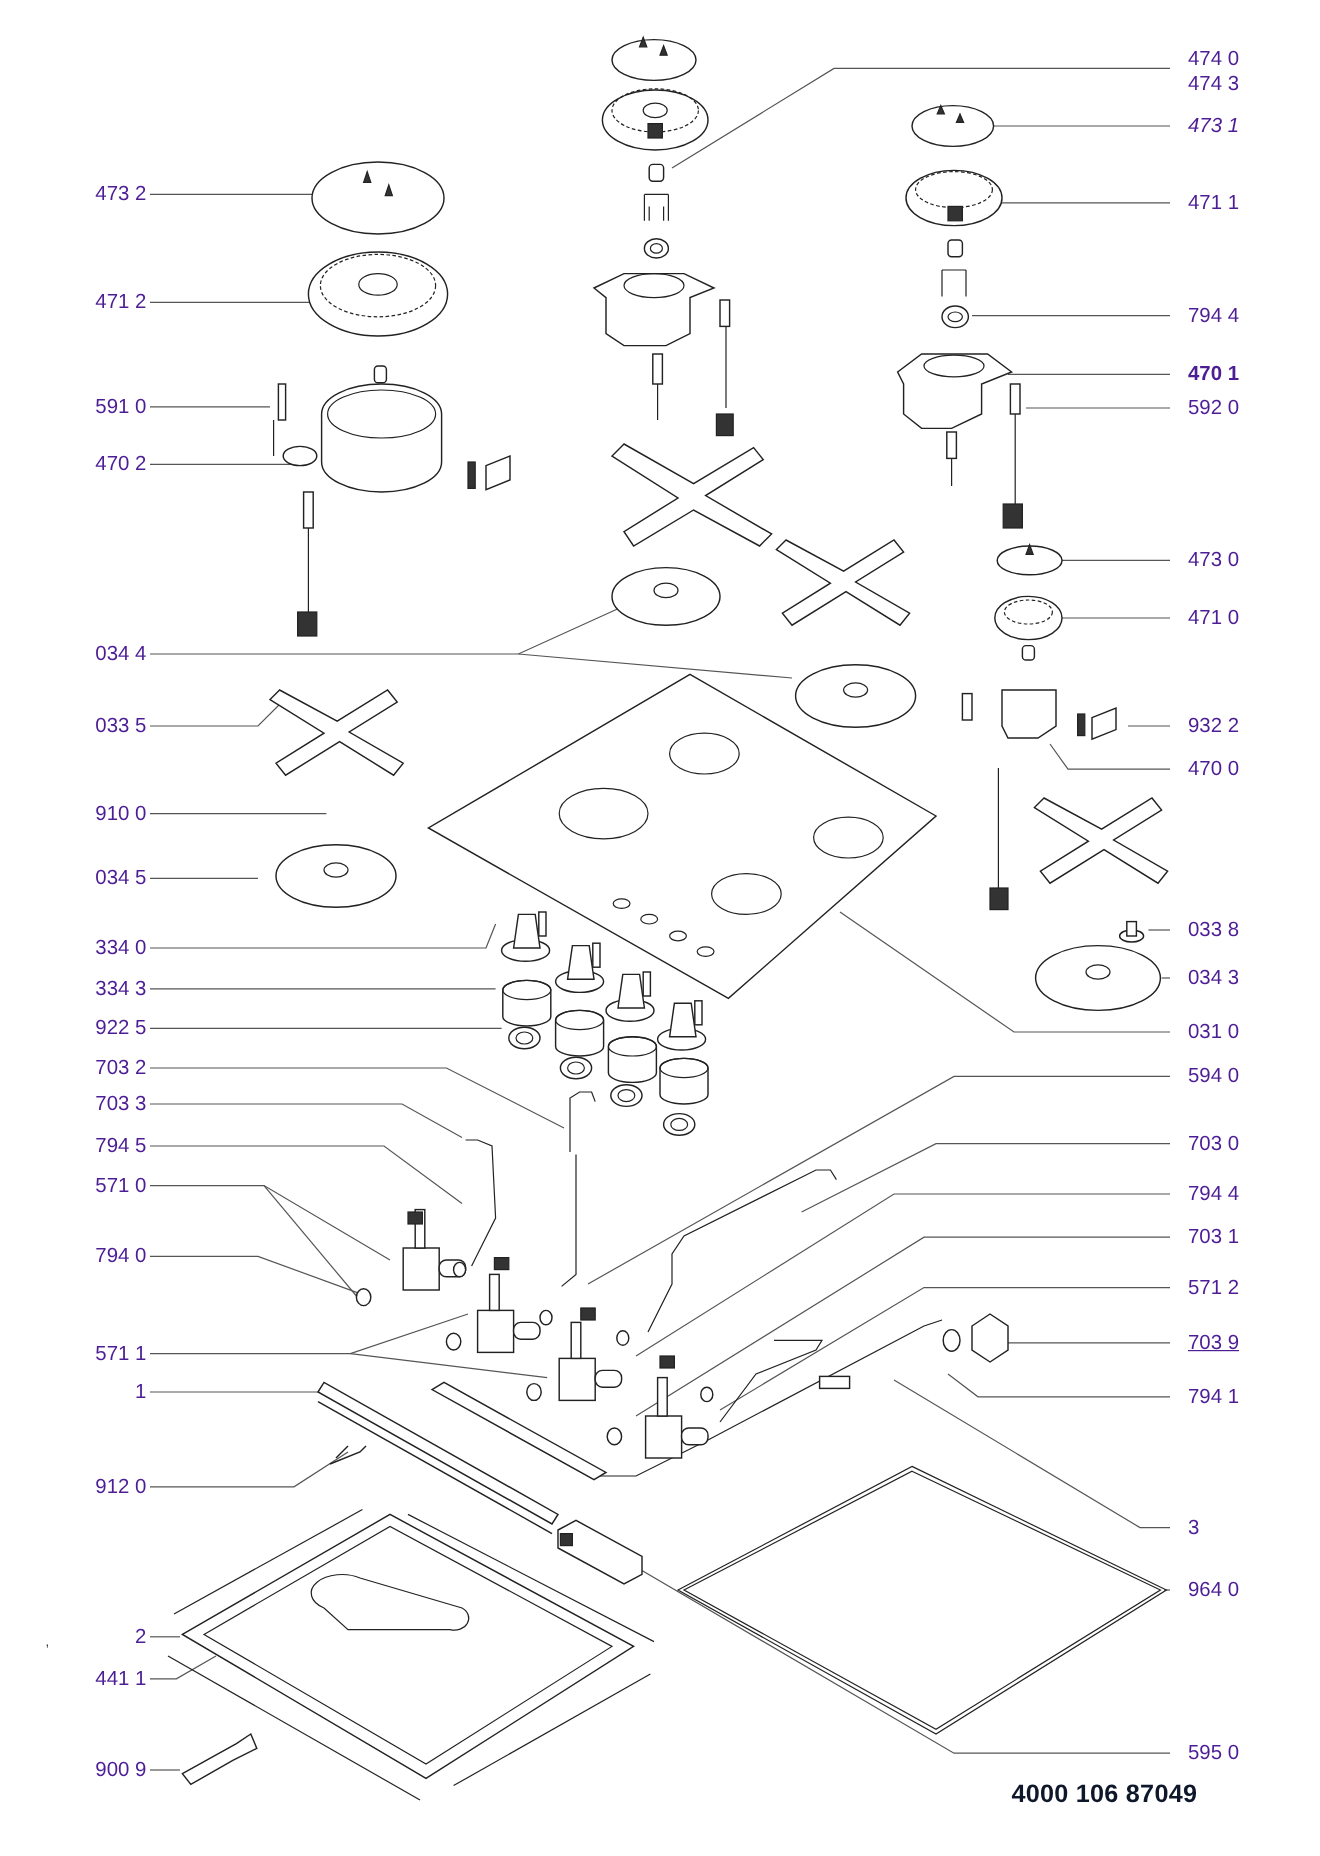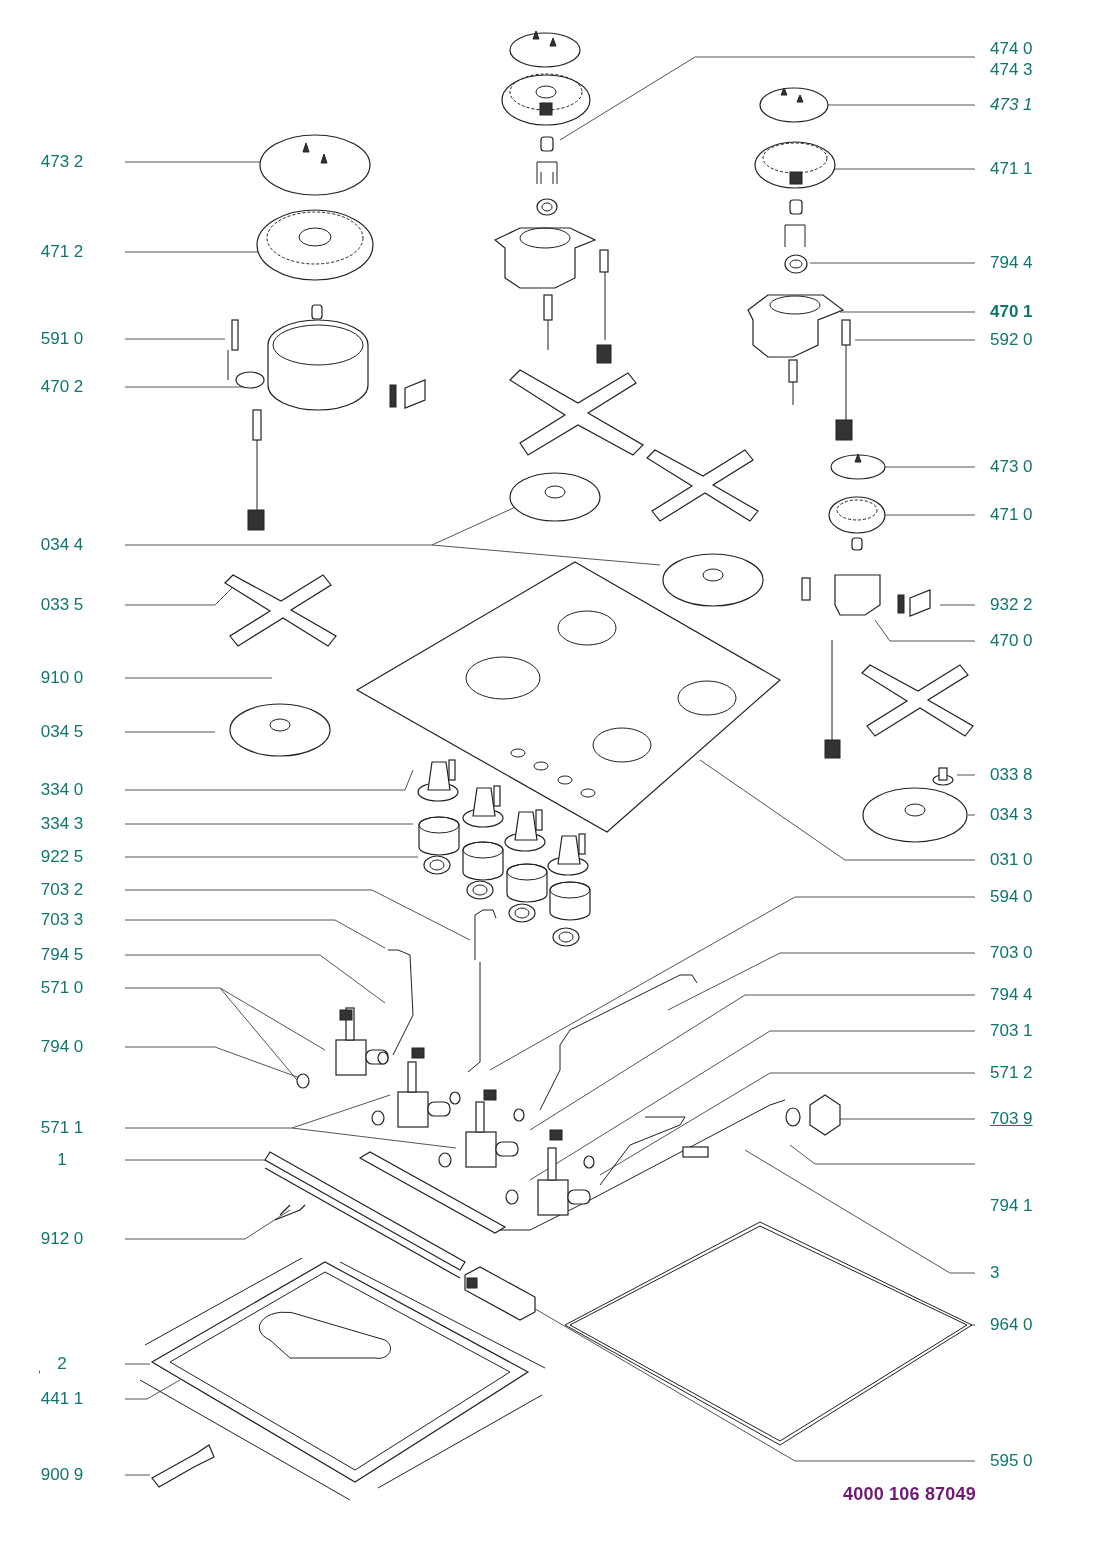--- a/index.html
+++ b/index.html
@@ -1,22 +1,22 @@
 <!DOCTYPE html>
 <html><head>
 <meta charset="utf-8">
 <style>
   html, body { margin:0; padding:0; background:#ffffff; }
   body { width:1100px; height:1547px; position:relative; overflow:hidden;
          font-family:"Liberation Sans", sans-serif; color:#111; }
   #canvas { position:absolute; left:0; top:0; width:1100px; height:1547px; }
-  .lbl { position:absolute; font-size:17px; line-height:18px; white-space:nowrap; color:#0f766e; }
-  .lbl.l { text-align:center; width:120px; }
+  .lbl { position:absolute; font-size:17px; line-height:18px; white-space:nowrap; color:#4c1d95; }
+  .lbl.l { text-align:right; width:120px; }
   .lbl.r { text-align:left; }
-  #docnum { position:absolute; left:843px; top:1484px; font-size:18px; font-weight:bold; letter-spacing:0.2px; color:#701a75; }
+  #docnum { position:absolute; left:843px; top:1484px; font-size:21px; font-weight:bold; letter-spacing:0.2px; color:#0f172a; }
   svg .ln { stroke:#555; stroke-width:1; fill:none; }
   svg .pt { stroke:#222; stroke-width:1.2; fill:#fff; }
   svg .pt2 { stroke:#222; stroke-width:1; fill:none; }
   svg .dk { fill:#333; stroke:#222; stroke-width:1; }
 </style>
 </head>
 <body>
 
 <svg id="canvas" viewBox="0 0 1100 1547" xmlns="http://www.w3.org/2000/svg">
 
@@ -343,18 +343,18 @@
 <div class="lbl r" style="left:990px;top:632px;">470 0</div>
 <div class="lbl r" style="left:990px;top:766px;">033 8</div>
 <div class="lbl r" style="left:990px;top:806px;">034 3</div>
 <div class="lbl r" style="left:990px;top:851px;">031 0</div>
 <div class="lbl r" style="left:990px;top:888px;text-align:center;">594 0</div>
 <div class="lbl r" style="left:990px;top:944px;">703 0</div>
 <div class="lbl r" style="left:990px;top:986px;">794 4</div>
 <div class="lbl r" style="left:990px;top:1022px;">703 1</div>
 <div class="lbl r" style="left:990px;top:1064px;">571 2</div>
 <div class="lbl r" style="left:990px;top:1110px;text-decoration:underline;">703 9</div>
-<div class="lbl r" style="left:990px;top:1155px;margin-top:42px;">794 1</div>
+<div class="lbl r" style="left:990px;top:1155px;">794 1</div>
 <div class="lbl r" style="left:990px;top:1264px;">3</div>
 <div class="lbl r" style="left:990px;top:1316px;">964 0</div>
 <div class="lbl r" style="left:990px;top:1452px;">595 0</div>
 
 <div id="docnum">4000 106 87049</div>
 
 </body></html>

